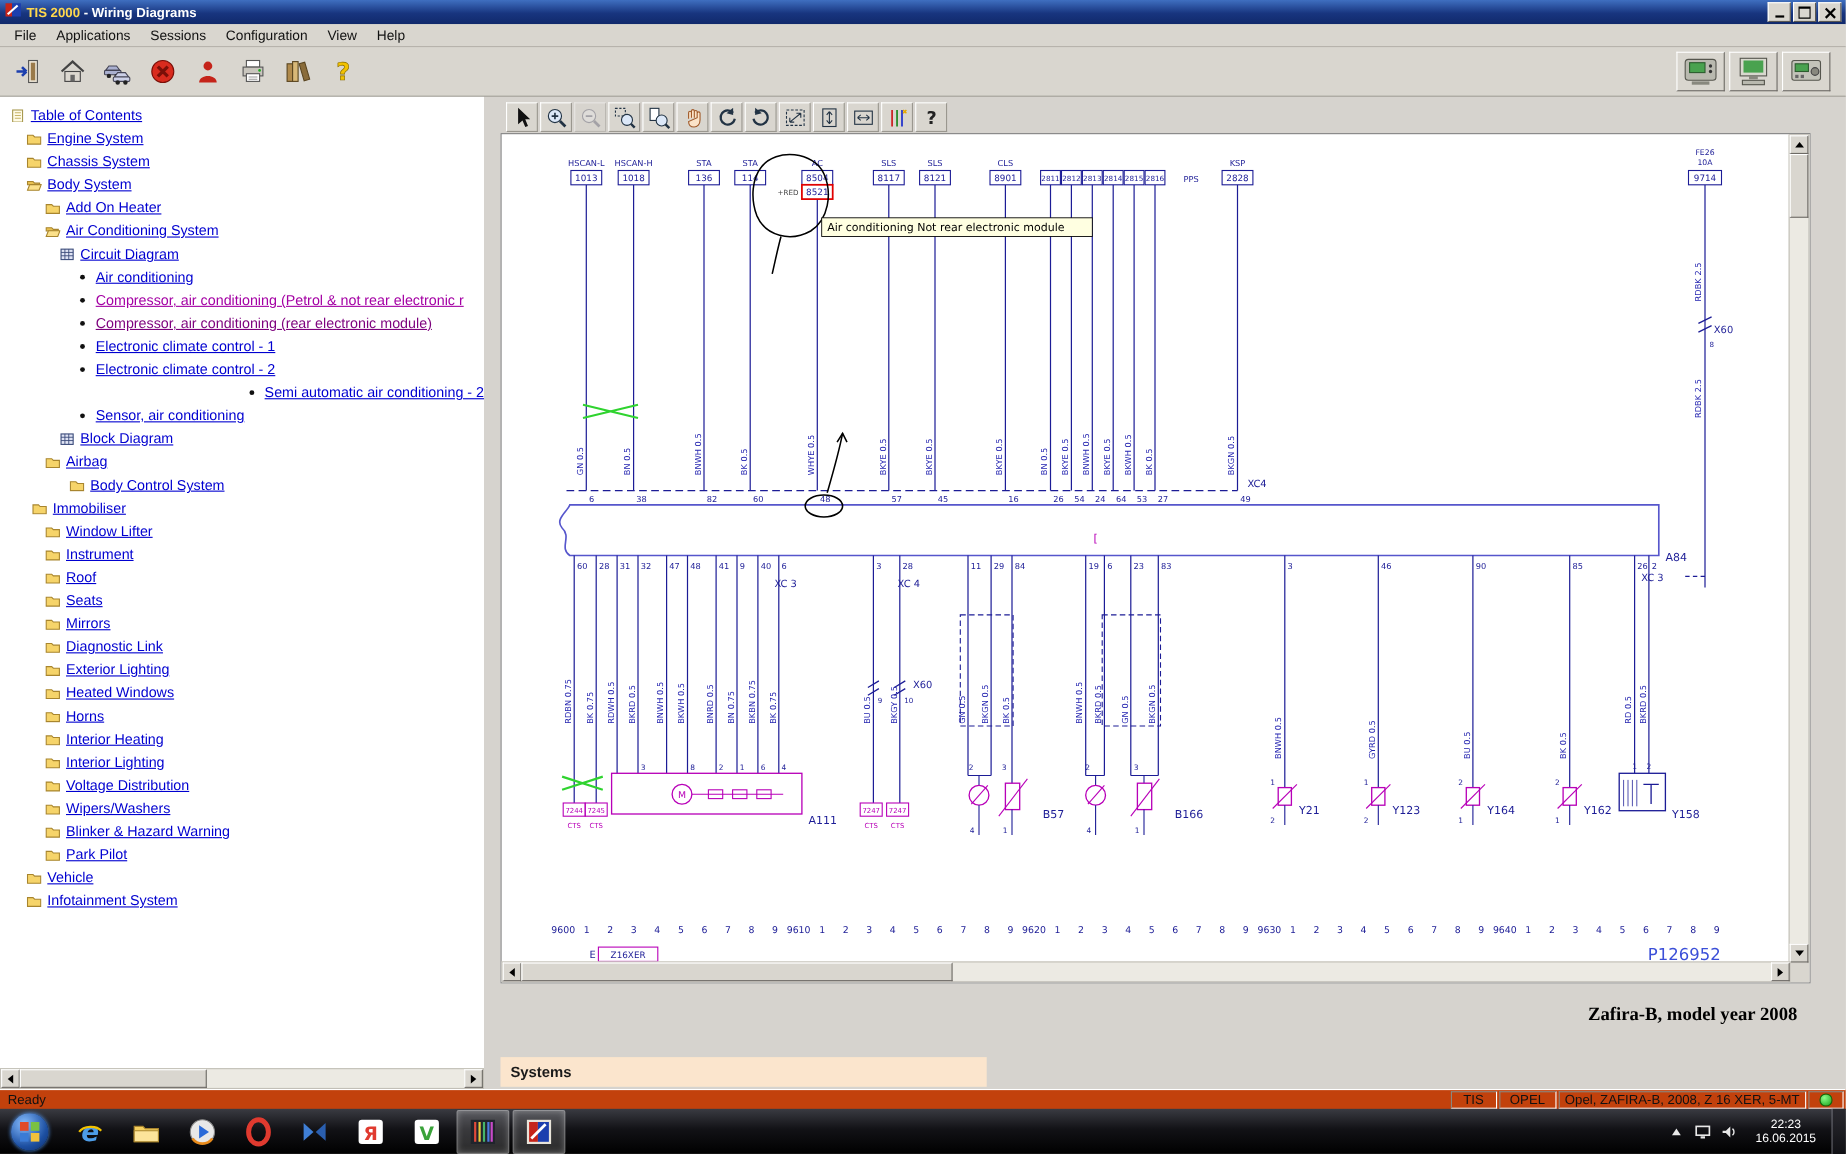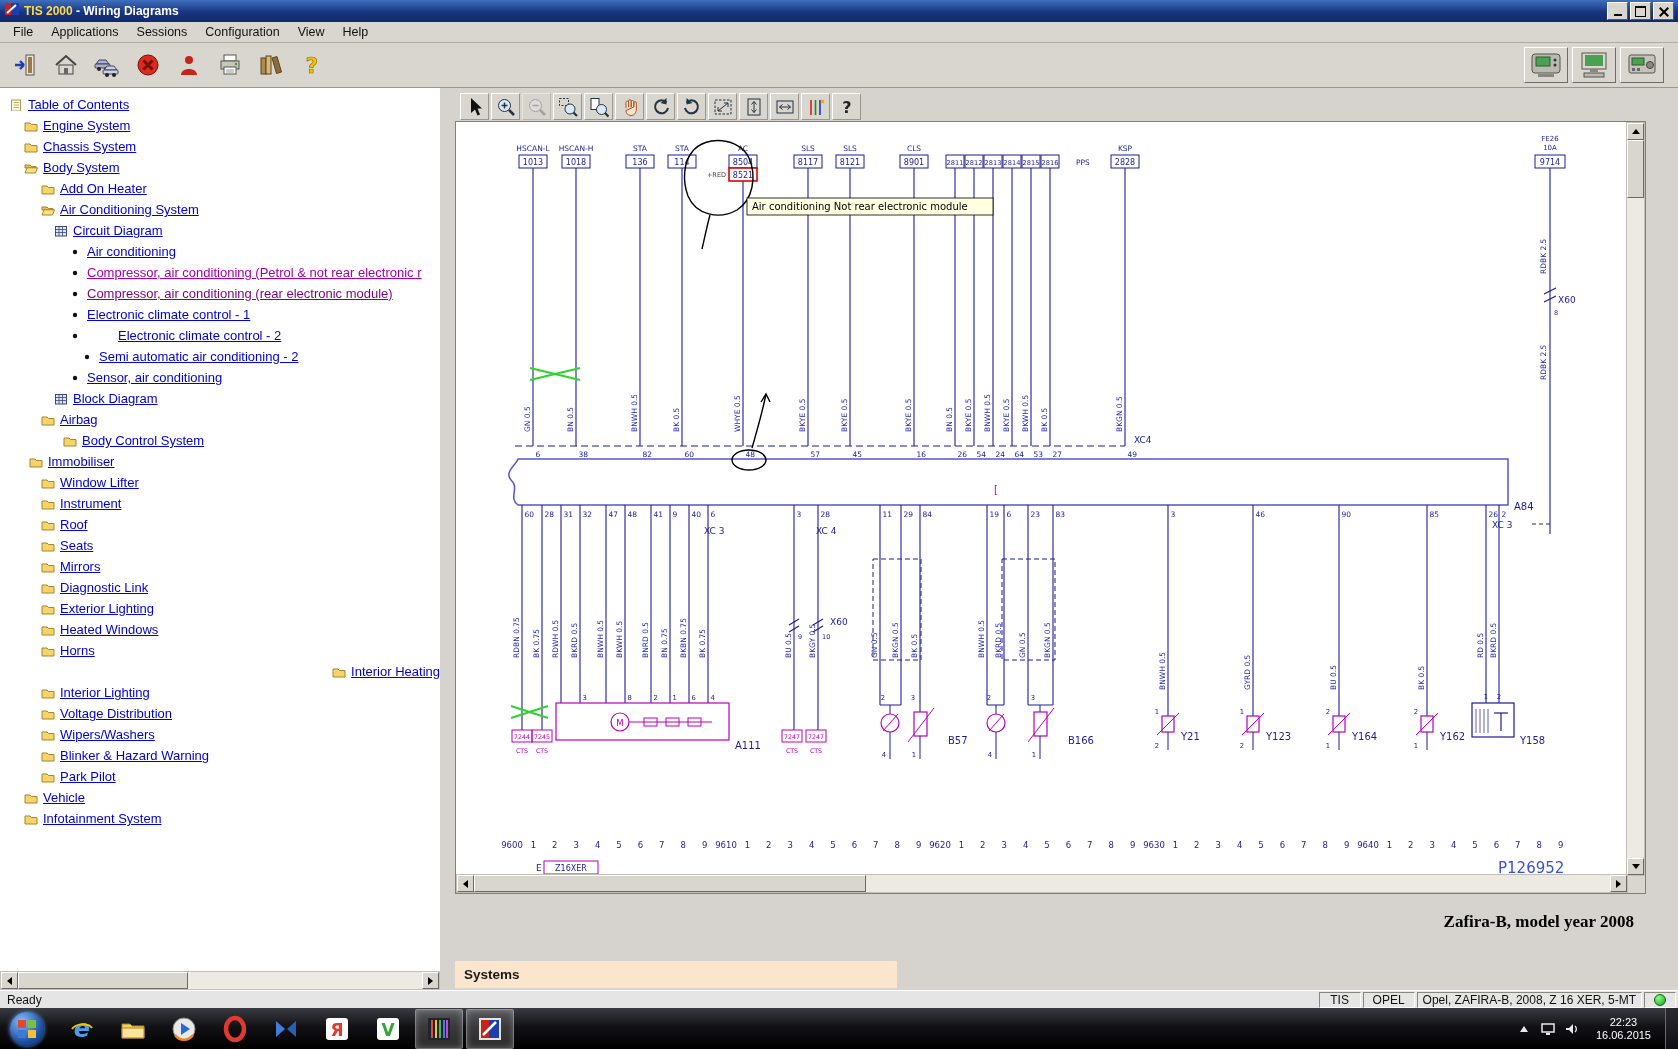--- a/index.html
+++ b/index.html
@@ -54,21 +54,21 @@
   .dtbtn{width:27px;height:25px;display:flex;align-items:center;justify-content:center;background:#d9d6cf;
     border:1px solid;border-color:#fff #9a978f #9a978f #fff}
   .dtbtn.disabled{opacity:.45}
   .canvas{position:absolute;left:5px;top:33px;right:32px;bottom:96px;background:#fff;border:1px solid #7f7f7f}
   .canvas svg#wiring-svg{position:absolute;left:0;top:0}
   .vehiclecaption{position:absolute;right:44px;top:824px;font-family:"Liberation Serif",serif;
     font-weight:bold;font-size:17px;color:#000}
   .systemsbar{position:absolute;left:5px;top:873px;width:442px;height:27px;background:#fbe5cd;
     font-weight:bold;font-size:13.5px;color:#1a1a1a;line-height:27px;padding-left:9px;box-sizing:border-box}
   
-  .statusbar{position:absolute;left:0;right:0;top:990px;height:18px;background:#e5e5e5;
+  .statusbar{position:absolute;left:0;right:0;top:990px;height:18px;background:#c2410c;
     border-top:1px solid #fff;display:flex;align-items:center;font-size:12px;color:#111}
   .sb-ready{flex:1;padding-left:7px}
   .sbcell{border:1px solid;border-color:#8a877f #fff #fff #8a877f;height:14px;line-height:14px;
     padding:0 5px;margin-right:2px;white-space:nowrap}
   .sb-tis{width:30px;text-align:center}.sb-opel{width:40px;text-align:center}
   .sb-ind{width:20px;display:flex;align-items:center;justify-content:center}
   .greendot{width:10px;height:10px;border-radius:50%;background:radial-gradient(circle at 35% 30%,#8aff8a,#18a018);border:1px solid #0c6a0c}
   
   .taskbar{position:absolute;left:0;right:0;bottom:0;height:41px;
     background:linear-gradient(to bottom,#3a3b42,#121216 45%,#000);display:flex;align-items:center}
@@ -276,27 +276,27 @@
             <circle cx="7" cy="6" r="2.2" fill="#111"></circle>
           </svg>
           <span class="lbl">Compressor, air conditioning (rear electronic module)</span>
         </div>
         <div class="trow " style="padding-left: 68px;">
           <svg width="14" height="12" viewBox="0 0 14 12">
             <circle cx="7" cy="6" r="2.2" fill="#111"></circle>
           </svg>
           <span class="lbl">Electronic climate control - 1</span>
         </div>
-        <div class="trow " style="padding-left: 68px; gap: 31px;">
+        <div class="trow " style="padding-left: 68px;">
           <svg width="14" height="12" viewBox="0 0 14 12">
             <circle cx="7" cy="6" r="2.2" fill="#111"></circle>
           </svg>
           <span class="lbl">Electronic climate control - 2</span>
         </div>
-        <div class="trow " style="padding-left: 80px;">
+        <div class="trow " style="padding-left: 62px; justify-content: flex-end;">
           <svg width="14" height="12" viewBox="0 0 14 12">
             <circle cx="7" cy="6" r="2.2" fill="#111"></circle>
           </svg>
           <span class="lbl">Semi automatic air conditioning - 2</span>
         </div>
         <div class="trow " style="padding-left: 68px;">
           <svg width="14" height="12" viewBox="0 0 14 12">
             <circle cx="7" cy="6" r="2.2" fill="#111"></circle>
           </svg>
           <span class="lbl">Sensor, air conditioning</span>
@@ -373,21 +373,21 @@
             <path d="M1,3 h5 l1.5,1.5 H13 V11 H1 Z" fill="#f6d46a" stroke="#a8852e"></path>
           </svg>
           <span class="lbl">Heated Windows</span>
         </div>
         <div class="trow " style="padding-left: 41px;">
           <svg width="14" height="12" viewBox="0 0 14 12">
             <path d="M1,3 h5 l1.5,1.5 H13 V11 H1 Z" fill="#f6d46a" stroke="#a8852e"></path>
           </svg>
           <span class="lbl">Horns</span>
         </div>
-        <div class="trow " style=" justify-content: flex-end;">
+        <div class="trow " style="padding-left: 41px;">
           <svg width="14" height="12" viewBox="0 0 14 12">
             <path d="M1,3 h5 l1.5,1.5 H13 V11 H1 Z" fill="#f6d46a" stroke="#a8852e"></path>
           </svg>
           <span class="lbl">Interior Heating</span>
         </div>
         <div class="trow " style="padding-left: 41px;">
           <svg width="14" height="12" viewBox="0 0 14 12">
             <path d="M1,3 h5 l1.5,1.5 H13 V11 H1 Z" fill="#f6d46a" stroke="#a8852e"></path>
           </svg>
           <span class="lbl">Interior Lighting</span>

